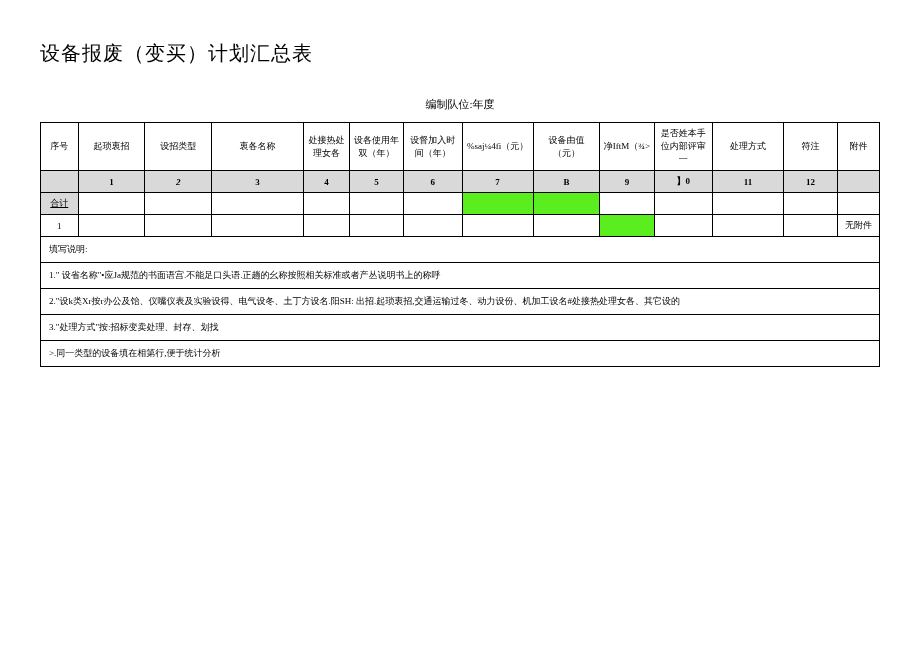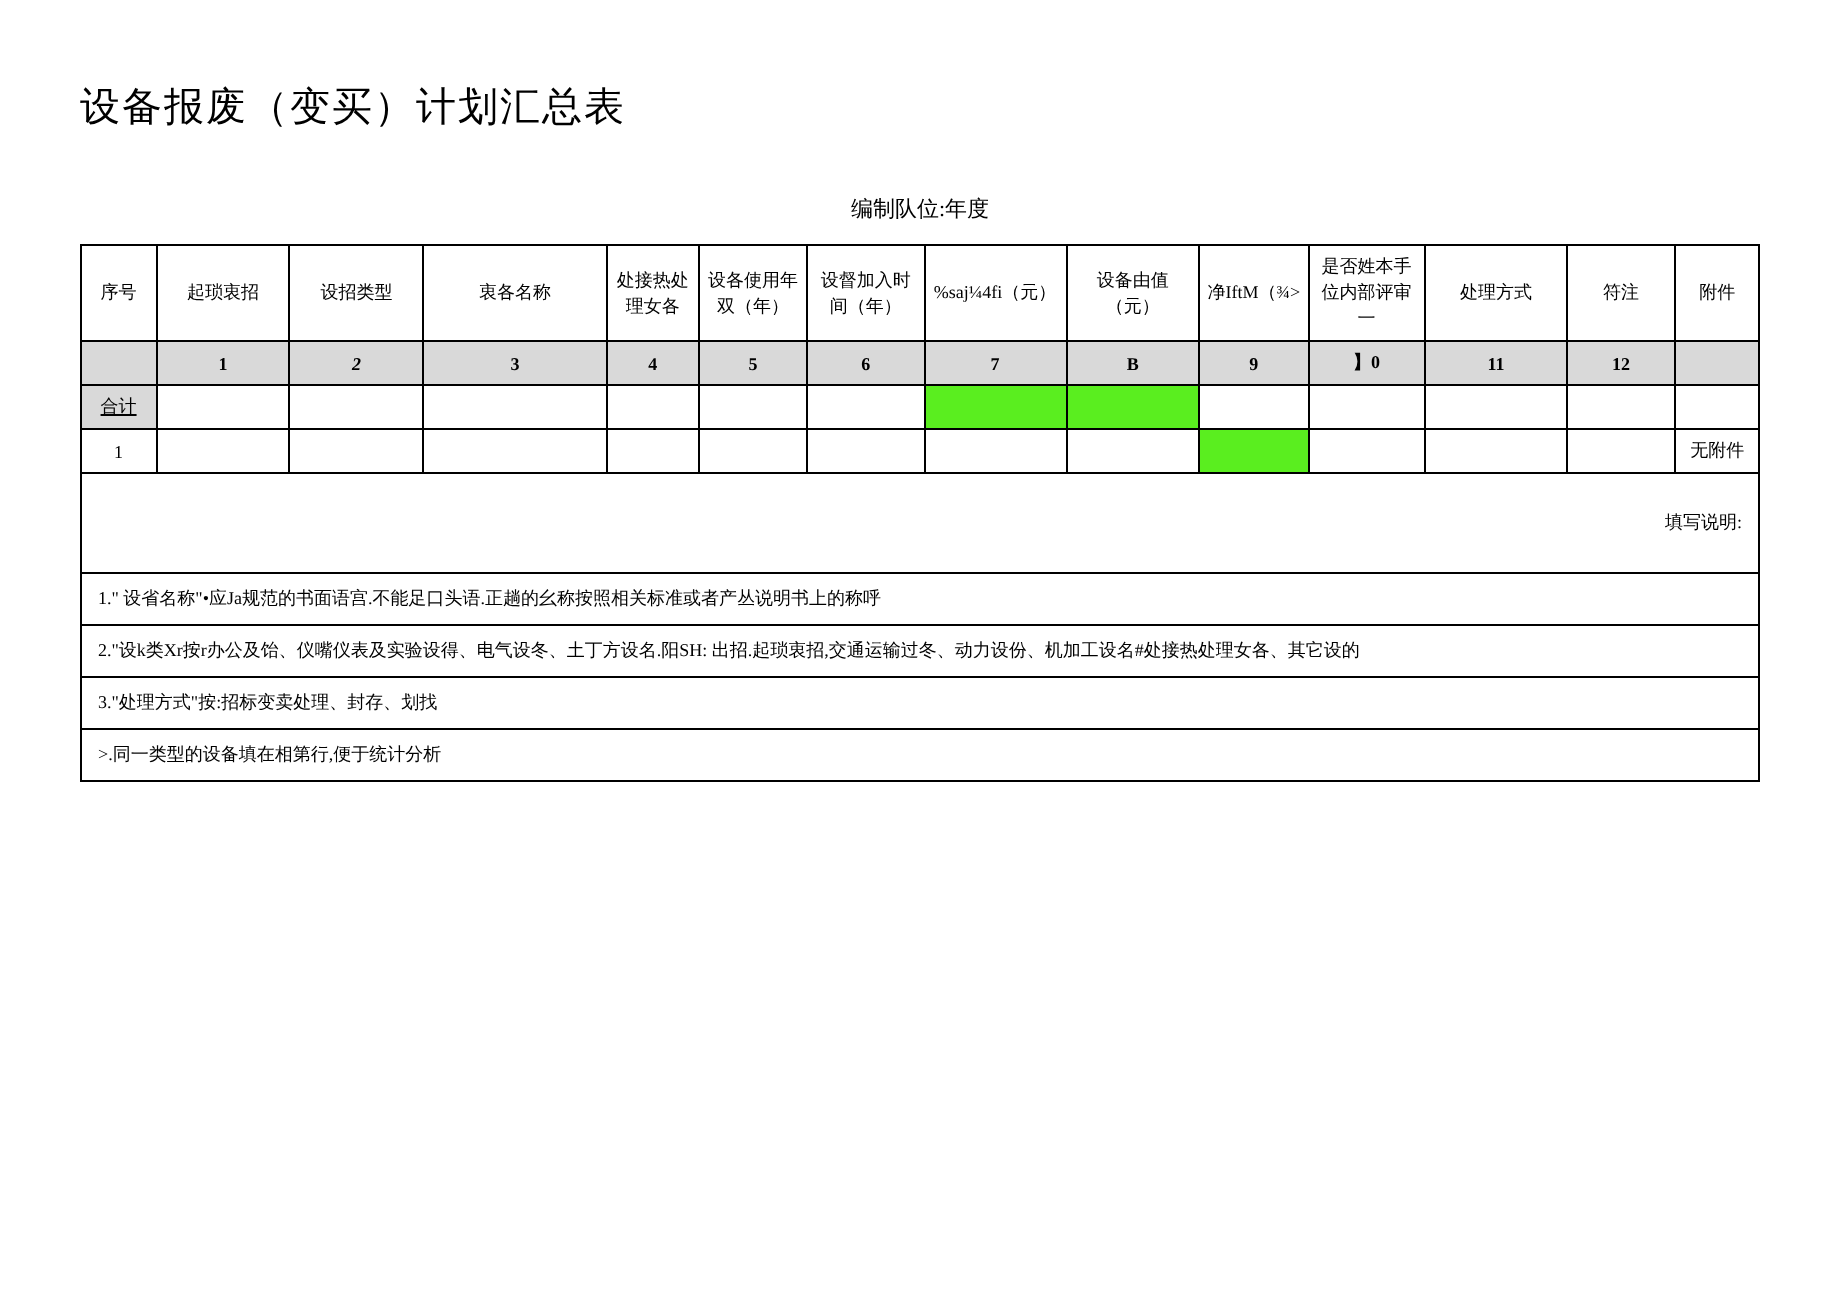--- a/index.html
+++ b/index.html
@@ -63,22 +63,22 @@
       height: 18px;
     }
     .subtotal-row td:first-child {
       background: #d9d9d9;
       text-decoration: underline;
     }
     .data-row td {
       height: 20px;
     }
     .notes-title td {
-      text-align: right;
-      padding: 18px 8px;
+      text-align: left;
+      padding: 6px 8px;
       height: 22px;
     }
     .note-row td {
       text-align: left;
       padding: 6px 8px;
       height: 24px;
       font-size: 9px;
     }
     .col-1 { width: 4.5%; }
     .col-2 { width: 8%; }

